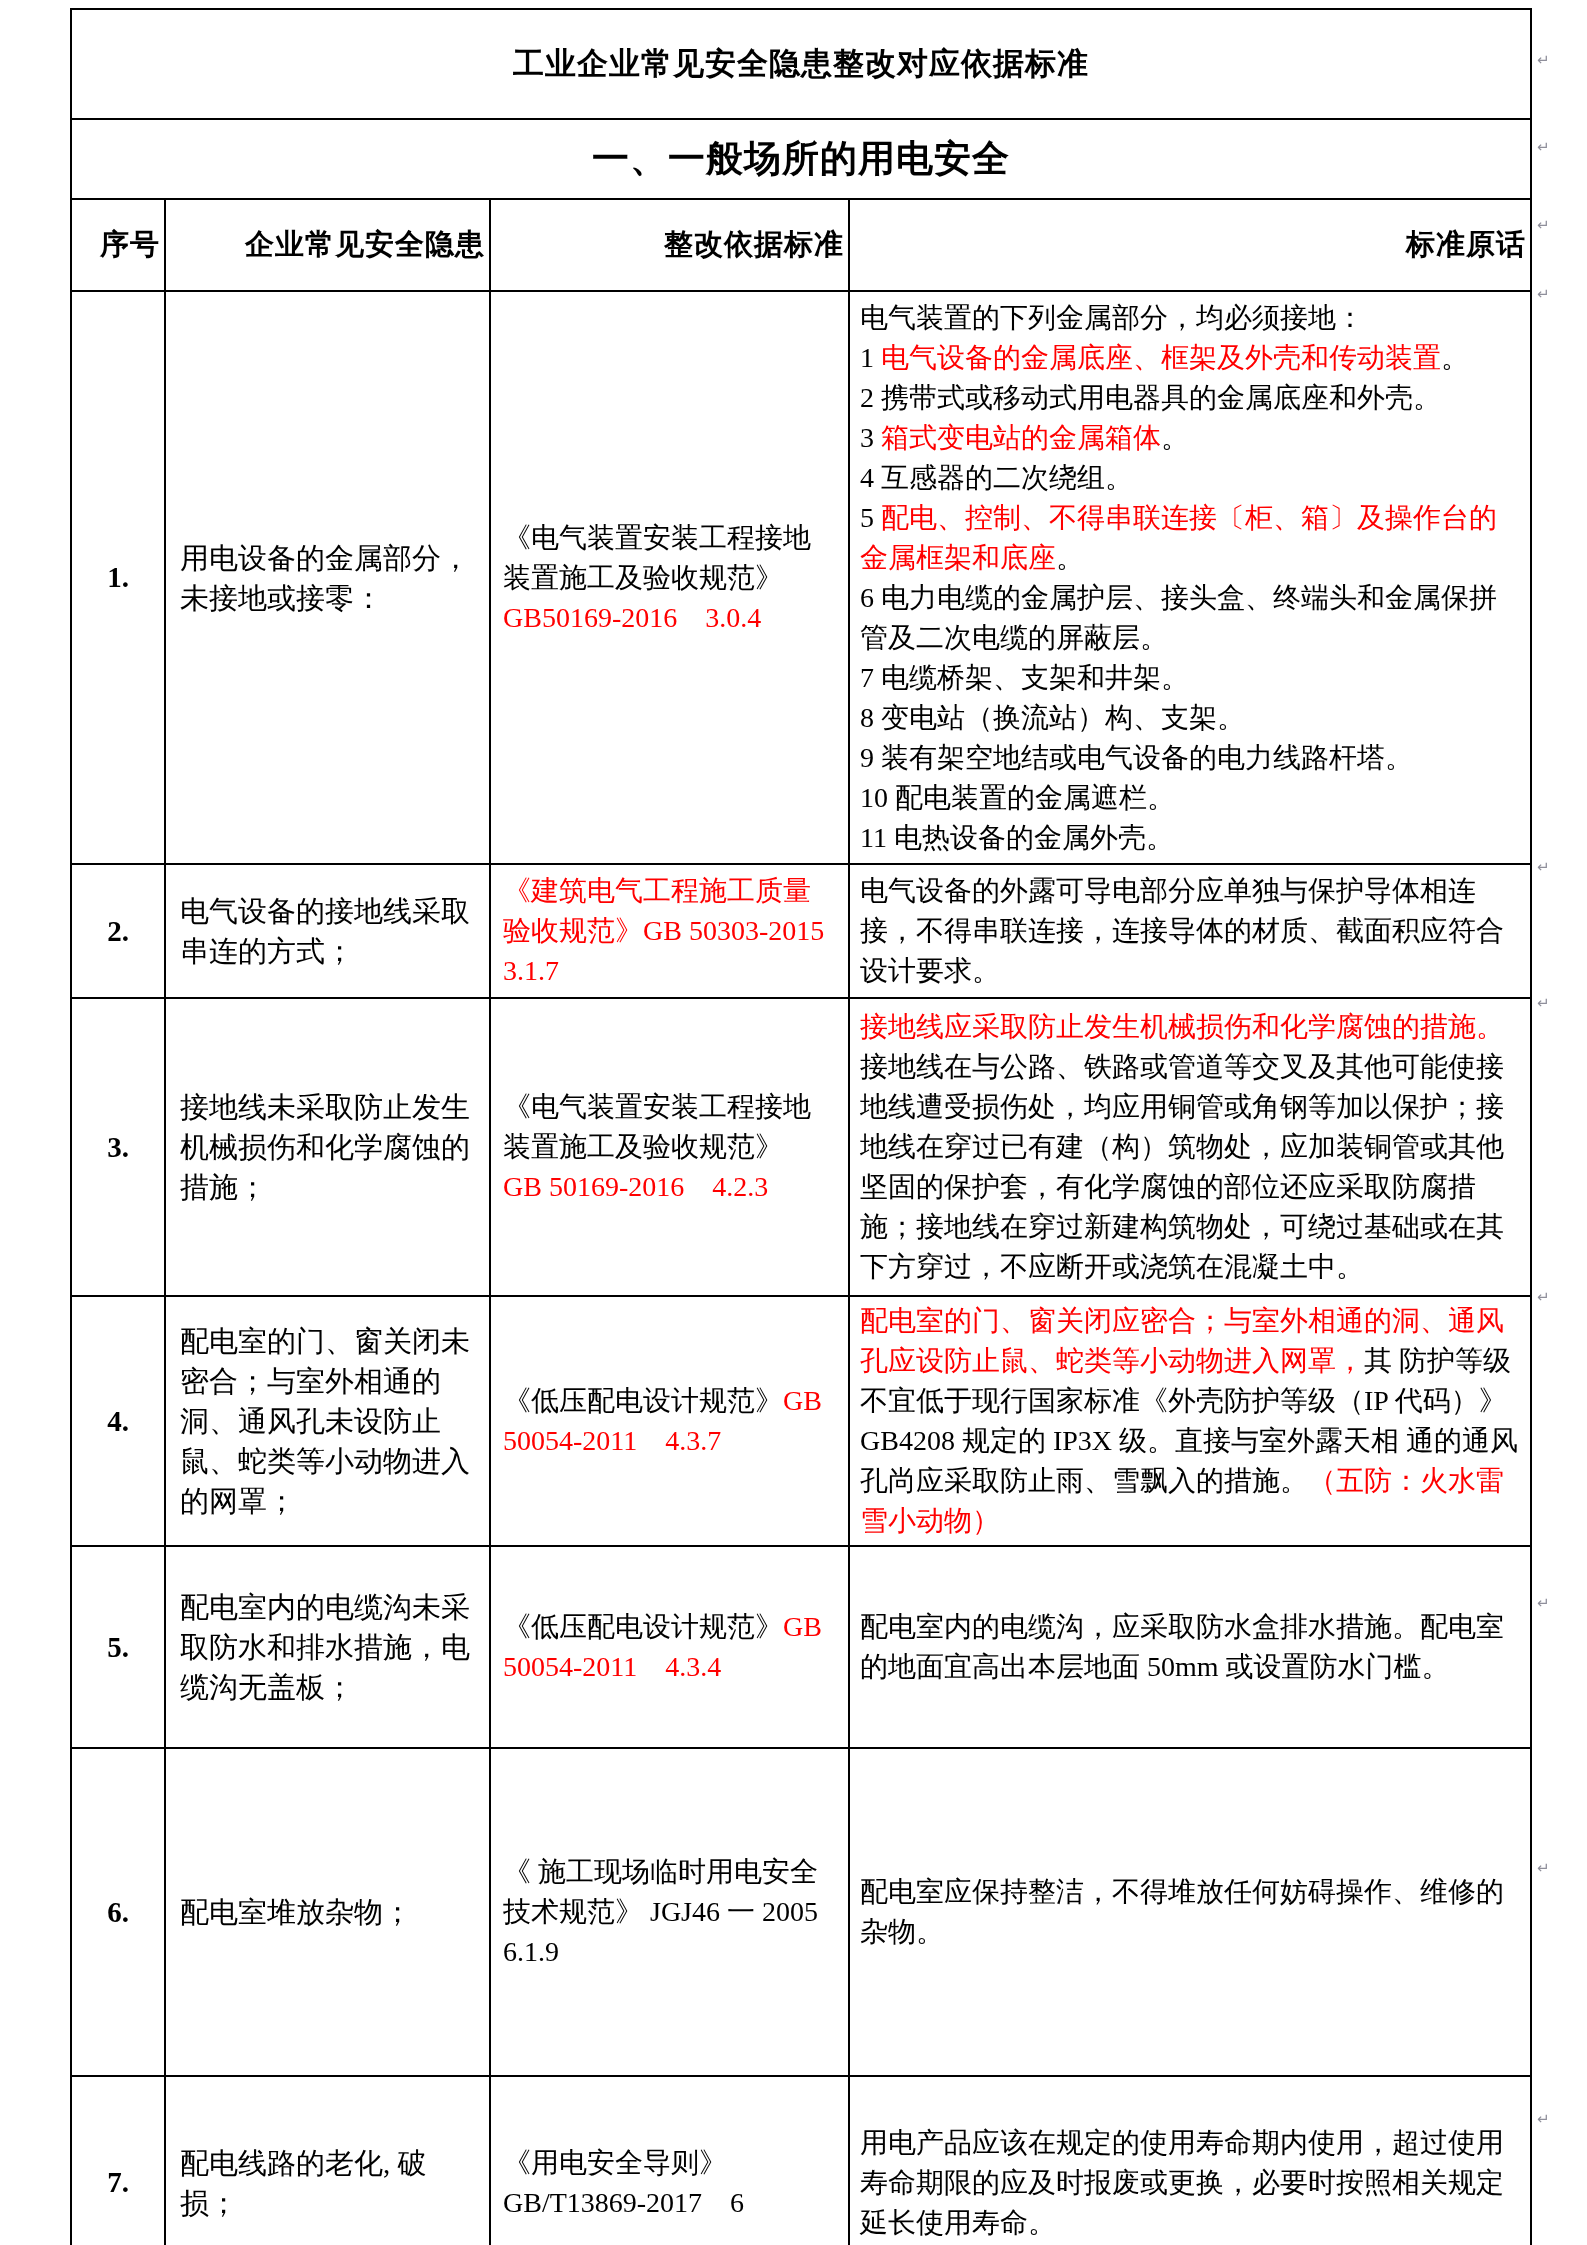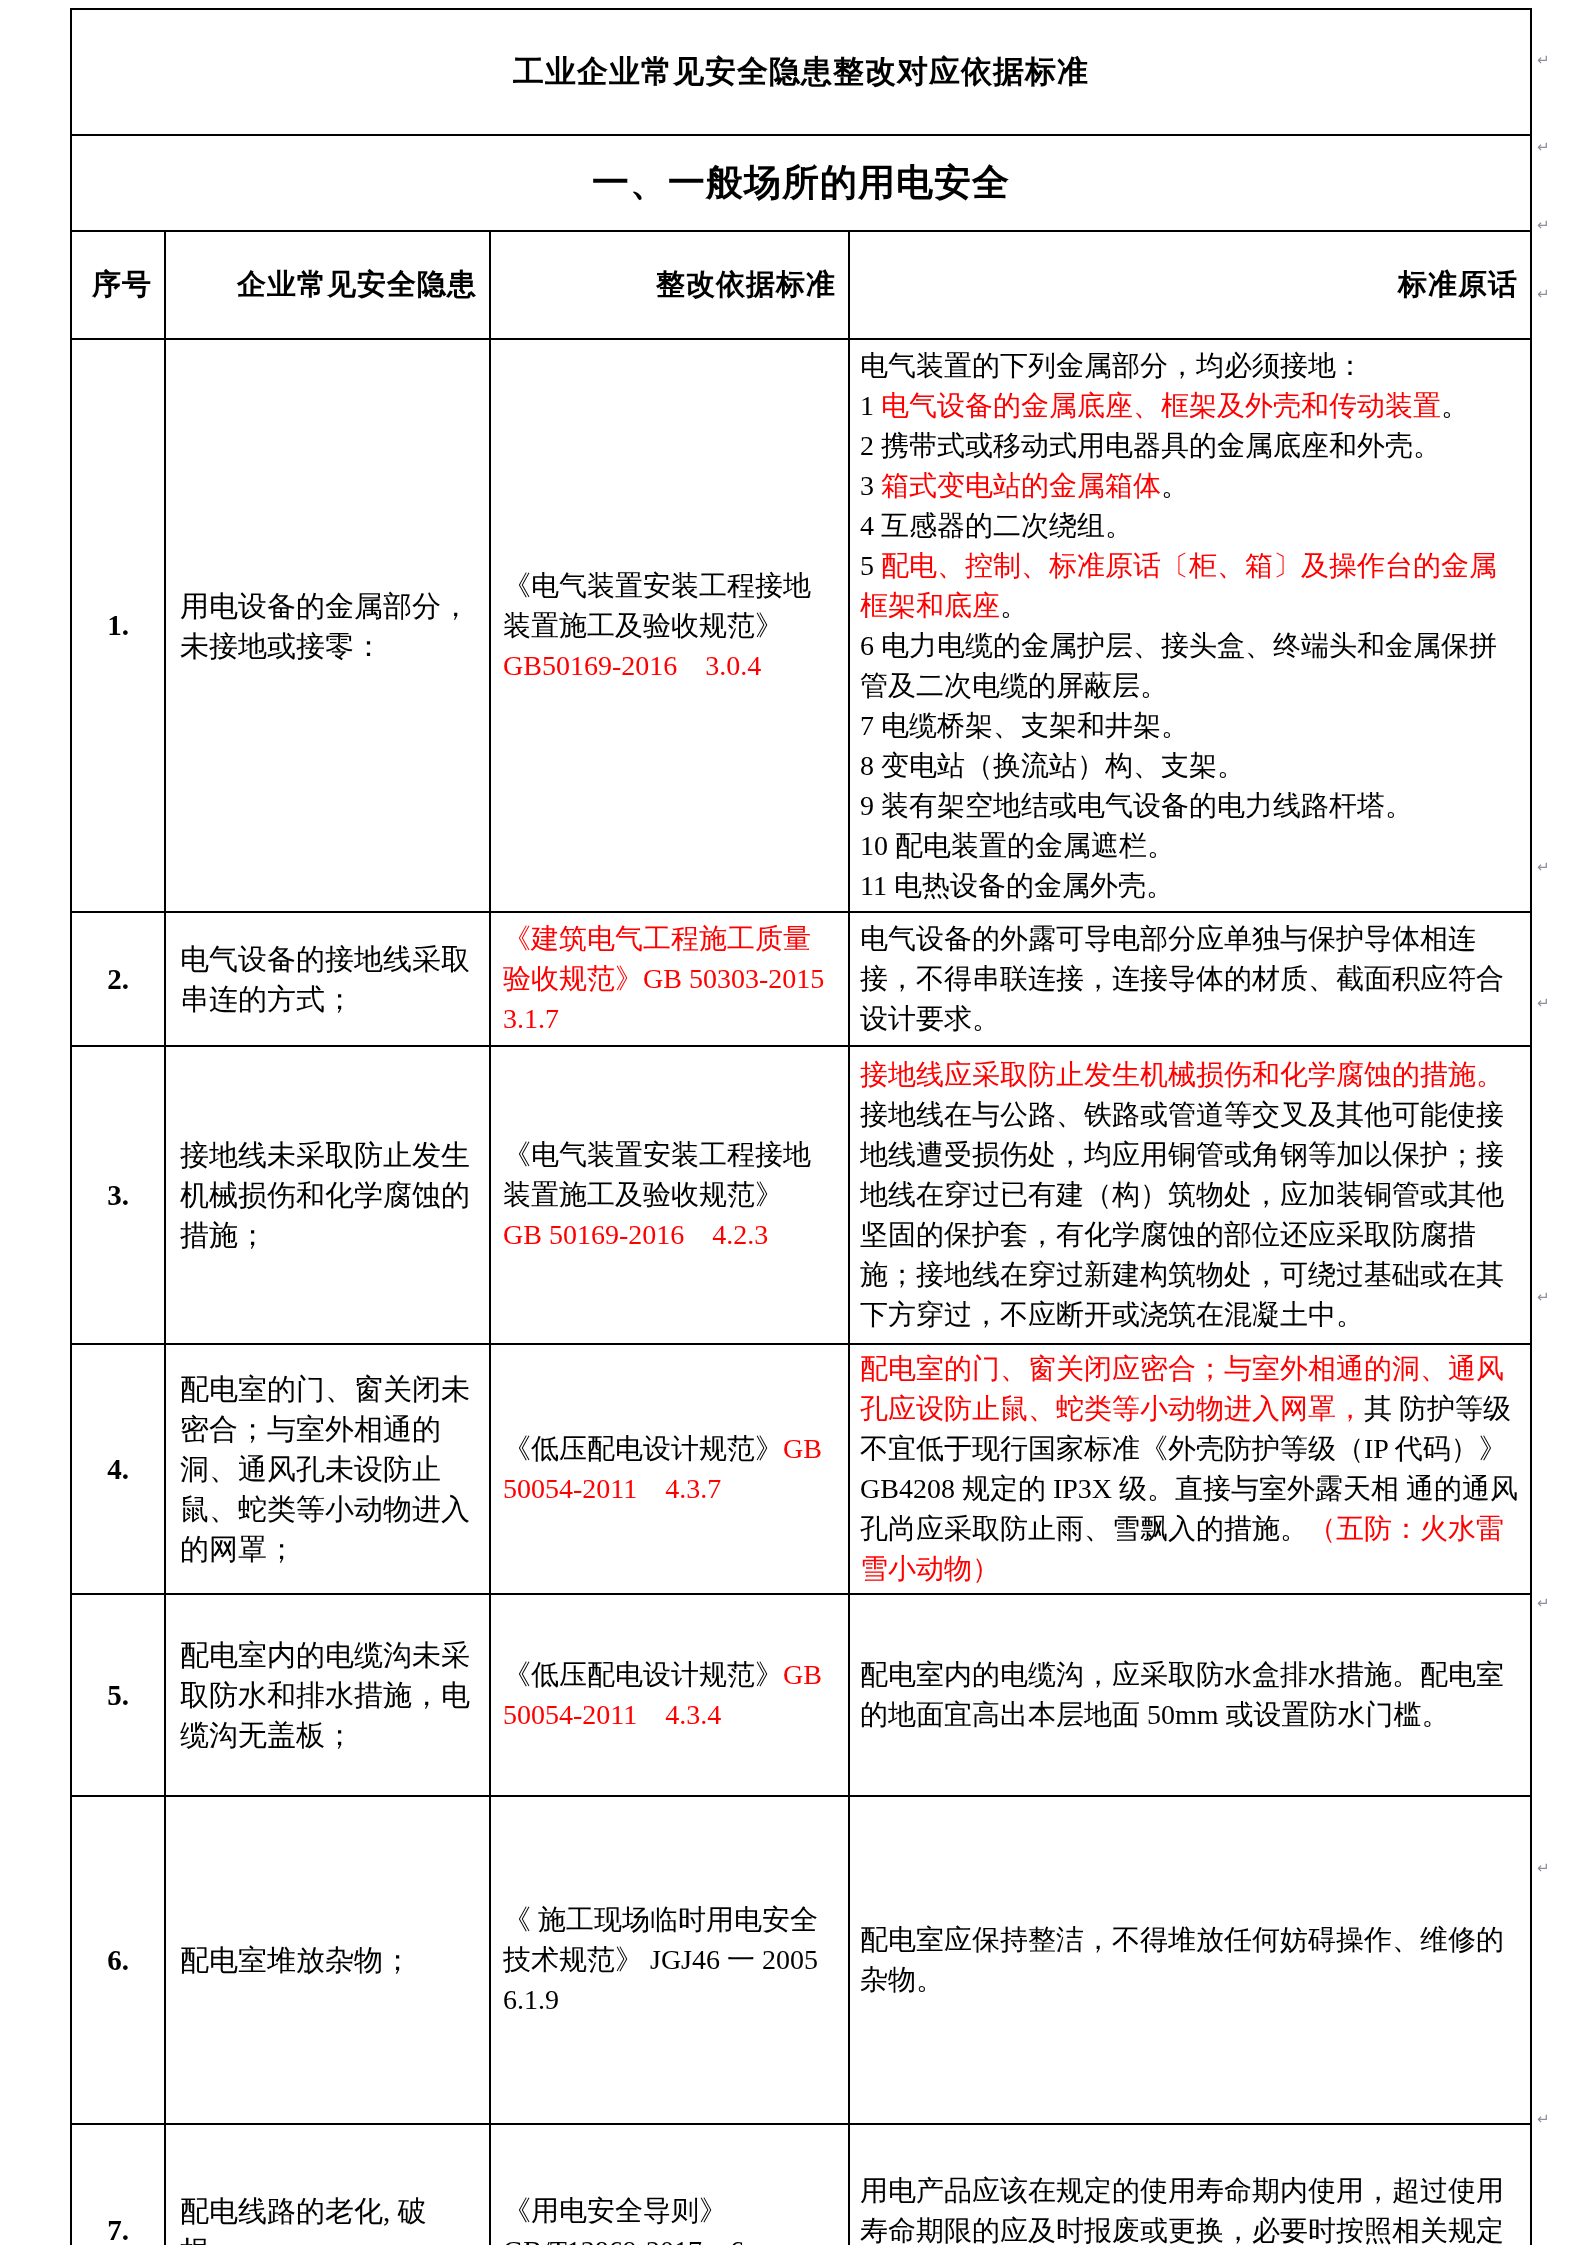--- a/index.html
+++ b/index.html
@@ -12,21 +12,21 @@
   .doc{position:absolute;left:0;top:0;width:1587px;height:2245px;background:#fff;}
   table.std{
     position:absolute;left:70px;top:8px;width:1460px;
     border-collapse:collapse;table-layout:fixed;
     background:#fff;
   }
   col.c1{width:94px}
   col.c2{width:325px}
   col.c3{width:359px}
   col.c4{width:682px}
-  td,th{border:2px solid #000;vertical-align:middle;overflow:hidden;padding:12px;}
+  td,th{border:2px solid #000;vertical-align:middle;overflow:hidden;padding:4px;}
   .title-cell{
     height:100px;font-size:31px;font-weight:bold;text-align:center;letter-spacing:1px;
   }
   .section-cell{
     height:70px;font-size:37px;font-weight:bold;text-align:center;letter-spacing:1px;
   }
   .header-row th{
     height:82px;font-size:29px;font-weight:bold;text-align:right;letter-spacing:1px;
   }
   td.cell-no{
@@ -85,21 +85,21 @@
           <td class="cell-standard">
             <div class="par"><span class="seg-k">《电气装置安装工程接地装置施工及验收规范》</span></div>
             <div class="par"><span class="seg-r">GB50169-2016　3.0.4</span></div>
           </td>
           <td class="cell-original">
             <div class="par"><span class="seg-k">电气装置的下列金属部分，均必须接地：</span></div>
             <div class="par"><span class="seg-k">1 </span><span class="seg-r">电气设备的金属底座、框架及外壳和传动装置</span><span class="seg-k">。</span></div>
             <div class="par"><span class="seg-k">2 携带式或移动式用电器具的金属底座和外壳。</span></div>
             <div class="par"><span class="seg-k">3 </span><span class="seg-r">箱式变电站的金属箱体</span><span class="seg-k">。</span></div>
             <div class="par"><span class="seg-k">4 互感器的二次绕组。</span></div>
-            <div class="par"><span class="seg-k">5 </span><span class="seg-r">配电、控制、标准原话〔柜、箱〕及操作台的金属框架和底座</span><span class="seg-k">。</span></div>
+            <div class="par"><span class="seg-k">5 </span><span class="seg-r">配电、控制、不得串联连接〔柜、箱〕及操作台的金属框架和底座</span><span class="seg-k">。</span></div>
             <div class="par"><span class="seg-k">6 电力电缆的金属护层、接头盒、终端头和金属保拼管及二次电缆的屏蔽层。</span></div>
             <div class="par"><span class="seg-k">7 电缆桥架、支架和井架。</span></div>
             <div class="par"><span class="seg-k">8 变电站（换流站）构、支架。</span></div>
             <div class="par"><span class="seg-k">9 装有架空地结或电气设备的电力线路杆塔。</span></div>
             <div class="par"><span class="seg-k">10 配电装置的金属遮栏。</span></div>
             <div class="par"><span class="seg-k">11 电热设备的金属外壳。</span></div>
           </td>
         </tr>
         <tr style="height: 123px;">
           <td class="cell-no">2.</td>

